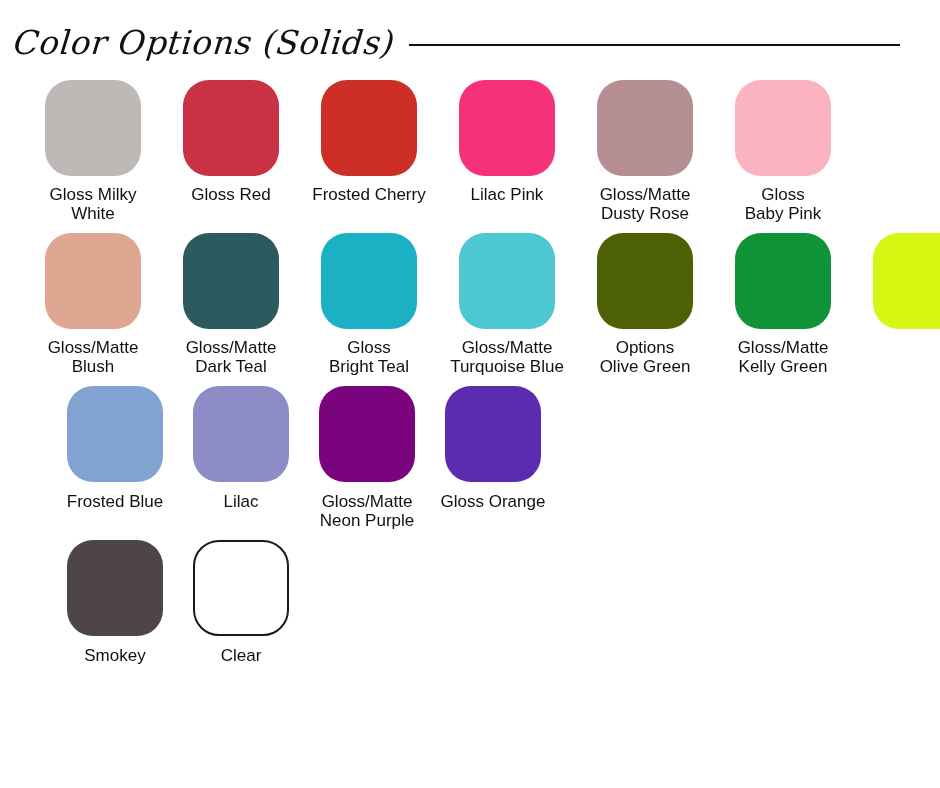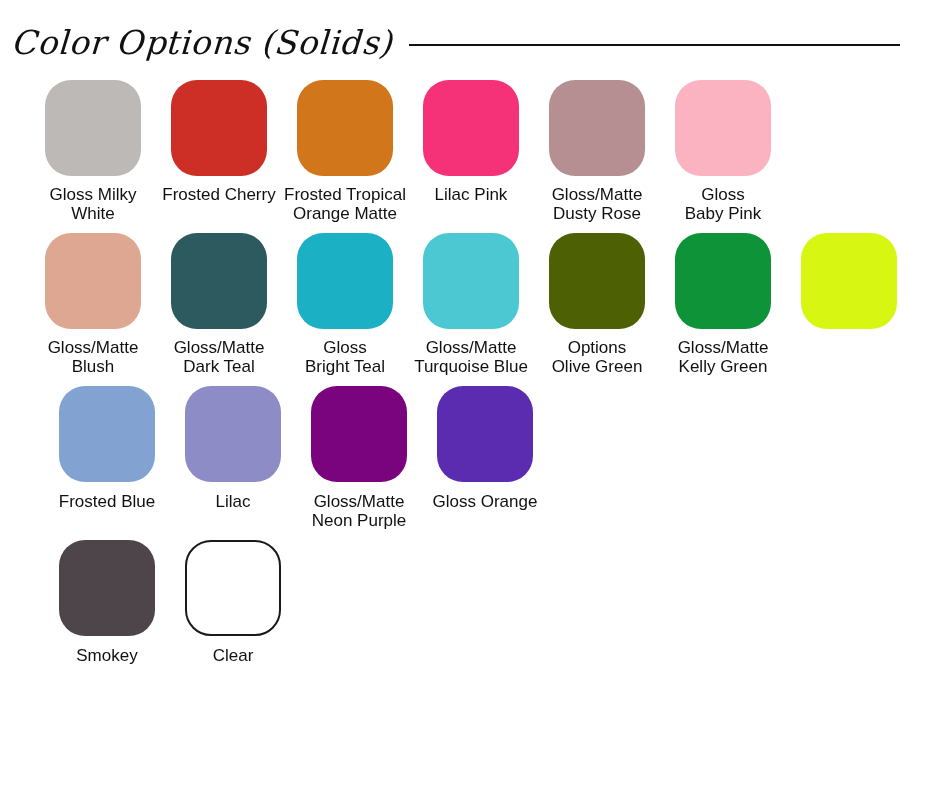--- a/index.html
+++ b/index.html
@@ -50,22 +50,22 @@
 
   
   .grid {
     padding: 14px 0 0 0;
   }
   .row {
     display: flex;
     align-items: flex-start;
     margin-bottom: 10px;
   }
-  .row-1, .row-2 { padding-left: 30px; }
-  .row-3, .row-4 { padding-left: 44px; }
+  .row-1, .row-2 { padding-left: 30px; gap: 12px; }
+  .row-3, .row-4 { padding-left: 44px; margin-left: 8px; }
 
   .swatch-cell {
     width: 126px;
     display: flex;
     flex-direction: column;
     align-items: center;
     flex: 0 0 auto;
   }
 
   .swatch {
@@ -104,27 +104,26 @@
   </div>
 
   <div class="grid">
     <div class="row row-1">
         <div class="swatch-cell">
           <div class="swatch" style="background: rgb(189, 185, 183);"></div>
           <div class="swatch-label">Gloss Milky
 White</div>
         </div>
         <div class="swatch-cell">
+          <div class="swatch" style="background: rgb(201, 49, 68);"></div>
+          <div class="swatch-label">Gloss Red</div>
+        </div>
+        <div class="swatch-cell">
           <div class="swatch" style="background: rgb(205, 47, 38);"></div>
           <div class="swatch-label">Frosted Cherry</div>
-        </div>
-        <div class="swatch-cell">
-          <div class="swatch" style="background: rgb(210, 118, 27);"></div>
-          <div class="swatch-label">Frosted Tropical
-Orange Matte</div>
         </div>
         <div class="swatch-cell">
           <div class="swatch" style="background: rgb(245, 50, 119);"></div>
           <div class="swatch-label">Lilac Pink</div>
         </div>
         <div class="swatch-cell">
           <div class="swatch" style="background: rgb(181, 143, 145);"></div>
           <div class="swatch-label">Gloss/Matte
 Dusty Rose</div>
         </div>

